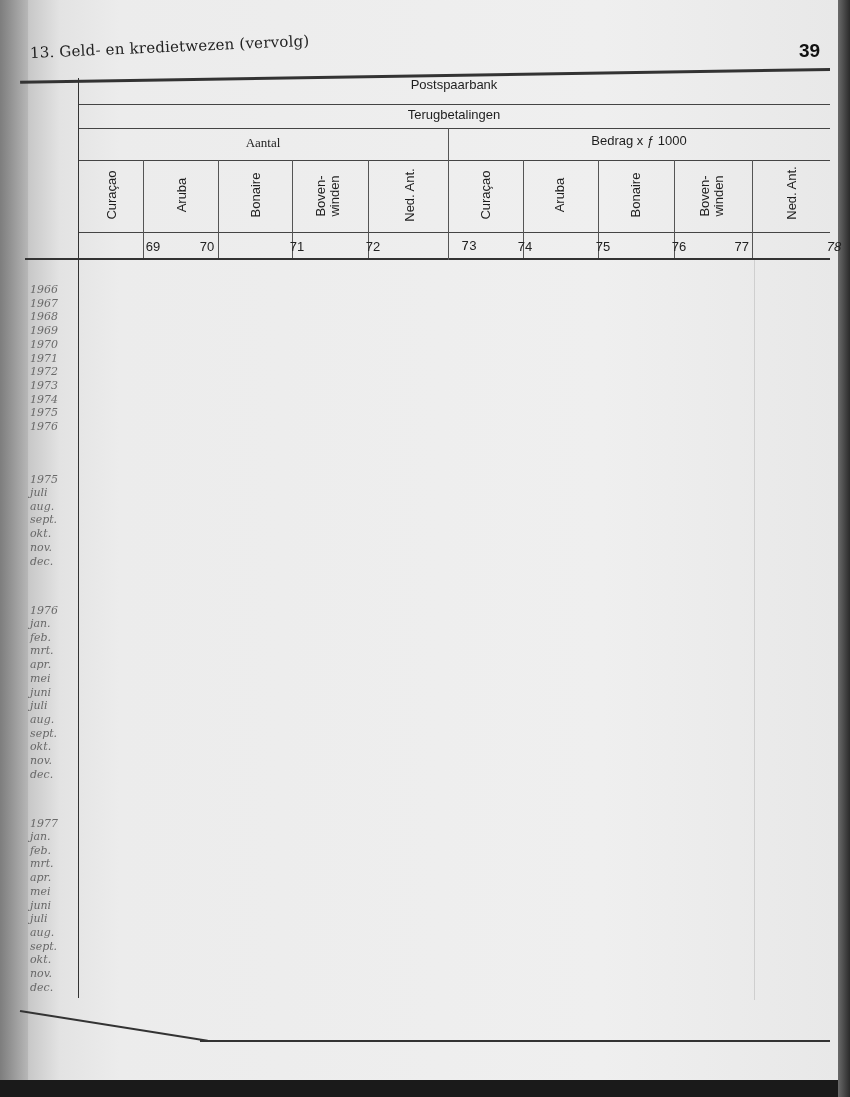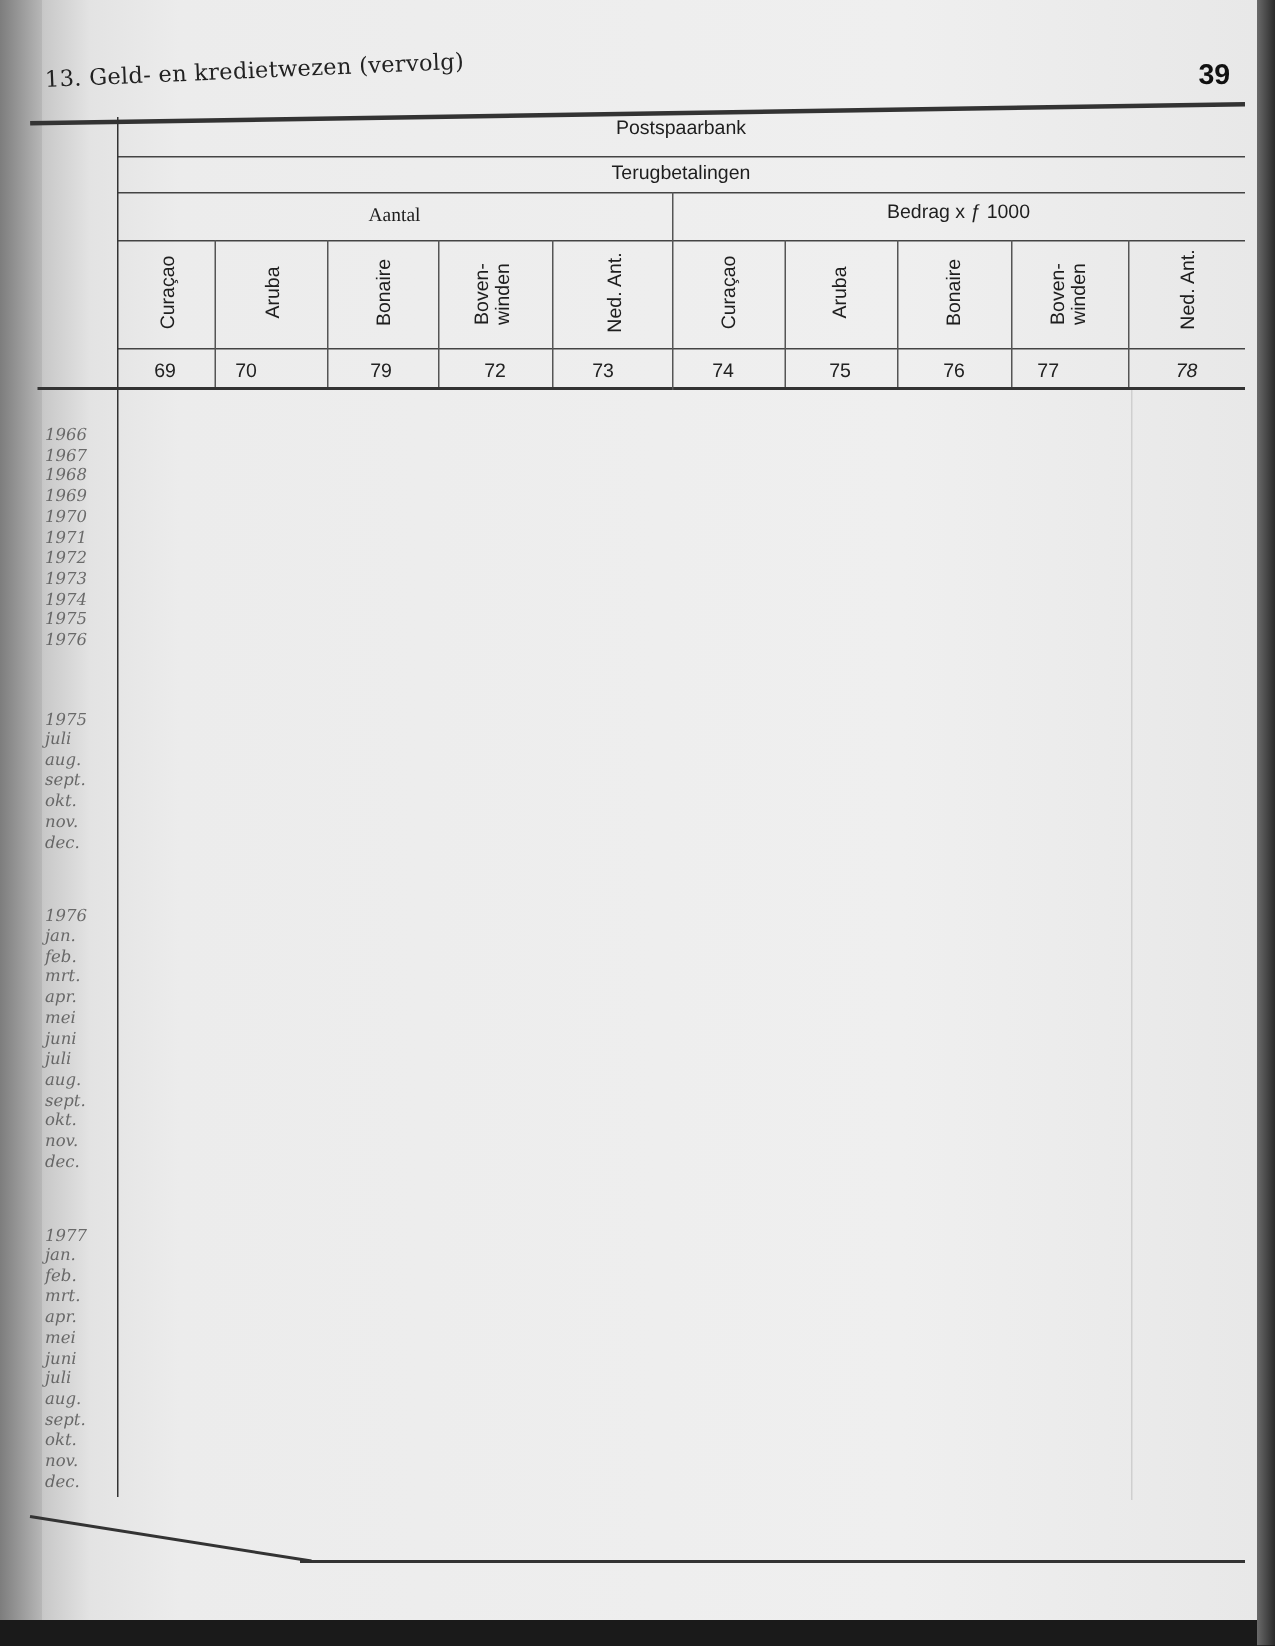--- a/index.html
+++ b/index.html
@@ -37,21 +37,21 @@
     position:absolute; font-family:"Liberation Sans", sans-serif; color:#1e1e1e; font-size:13px;
     text-align:center;
   }
   .vhdr {
     position:absolute; font-family:"Liberation Sans", sans-serif; color:#1e1e1e; font-size:13px;
     transform: rotate(-90deg); transform-origin: center center;
     white-space:nowrap; text-align:center; line-height:14px;
   }
   .colnum {
     position:absolute; top:239px; font-family:"Liberation Sans", sans-serif; font-size:13px; color:#222;
-    text-align:center; width:60px;
+    text-align:center; width:60px;margin-left:43px;
   }
   .rowlabels {
     position:absolute; left:80px; font-style:italic; font-size:11px; color:#444; line-height:13.7px;
     opacity:0.75;
   }
   .block { position:absolute; left:0; }
   .row { position:relative; height:15.7px; }
 </style>
 </head>
 <body>
@@ -98,23 +98,23 @@
 <div class="vhdr" style="left:528px;top:188px;width:64px;">Aruba</div>
 <div class="vhdr" style="left:604px;top:188px;width:64px;">Bonaire</div>
 <div class="vhdr" style="left:680px;top:182px;width:64px;">
   <span>Boven-</span><br>
   <span>winden</span>
 </div>
 <div class="vhdr" style="left:760px;top:186px;width:64px;">Ned. Ant.</div>
 
 <div class="colnum" style="left:80px;">69</div>
 <div class="colnum" style="left:134px;">70</div>
-<div class="colnum" style="left:224px;">79</div>
+<div class="colnum" style="left:224px;">71</div>
 <div class="colnum" style="left:300px;">72</div>
-<div class="colnum" style="left:372px;">73</div>
+<div class="colnum" style="left:396px;font-family:Liberation Mono, monospace;">73</div>
 <div class="colnum" style="left:452px;">74</div>
 <div class="colnum" style="left:530px;">75</div>
 <div class="colnum" style="left:606px;">76</div>
 <div class="colnum" style="left:646px;text-align:right;">77</div>
 <div class="colnum" style="left:761px;font-style:italic;">78</div>
 
 <div class="vline" style="left:754px;top:260px;height:740px;background:#cfcfcf;"></div>
 
 <div id="blocks">
     <div class="rowlabels" style="left: 30px; top: 283px; text-align: center;">

